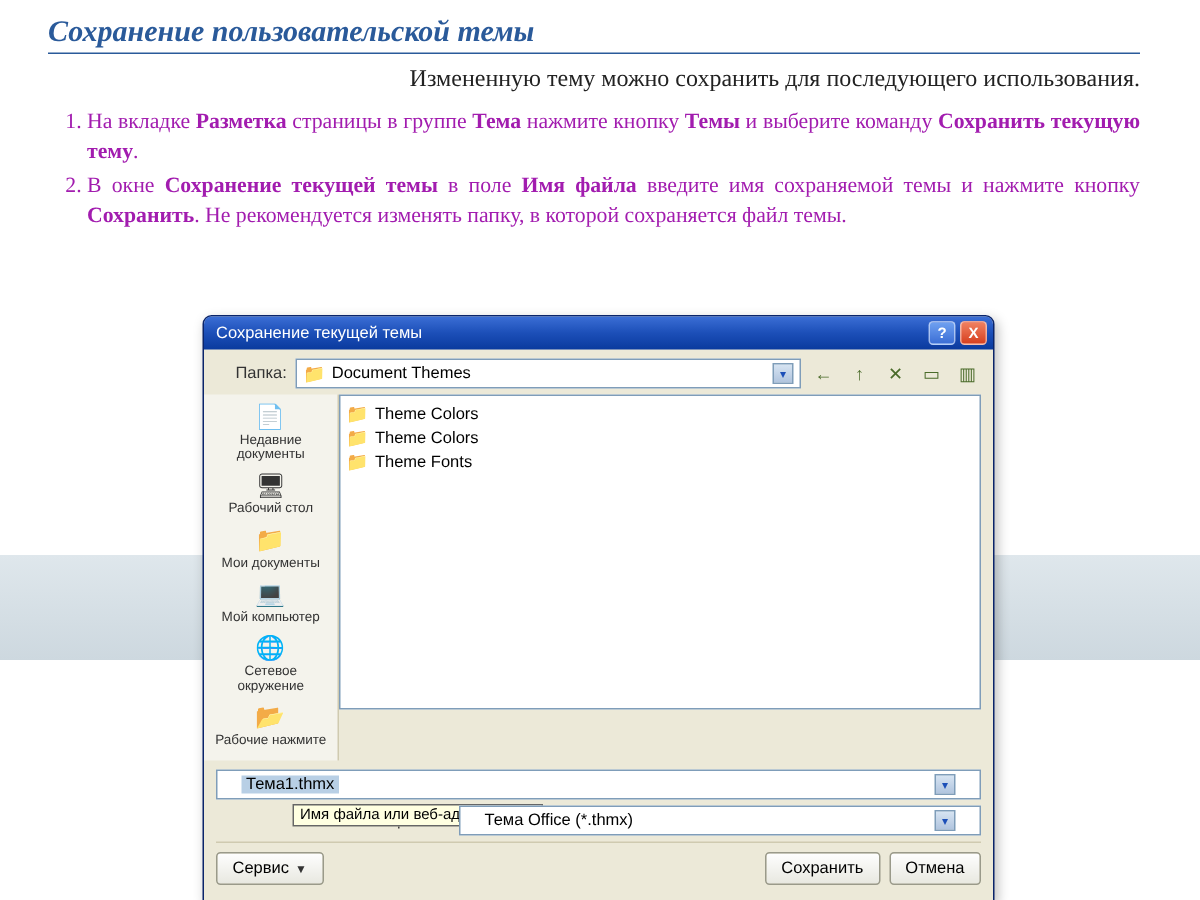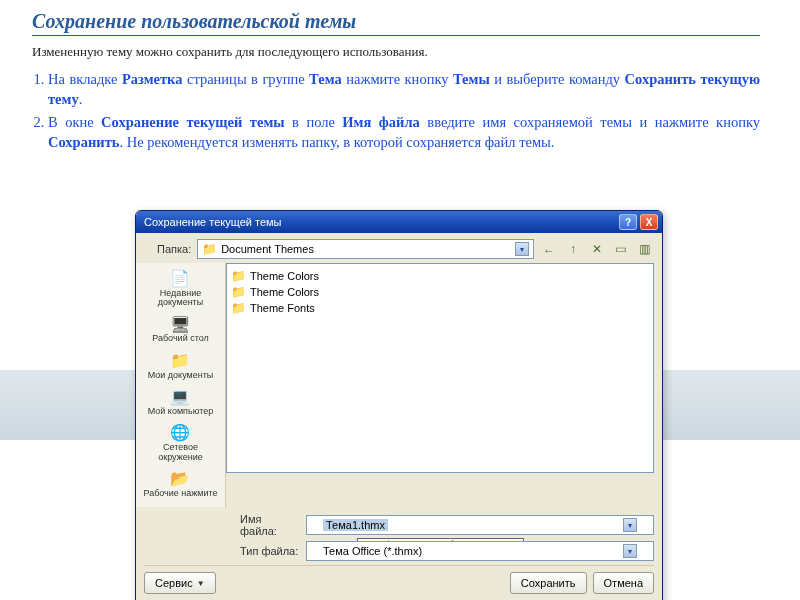--- a/index.html
+++ b/index.html
@@ -31,29 +31,30 @@
     font-weight: bold;
     color: #2a5a9a;
     margin: 0 0 2px 0;
   }
   .rule {
     height: 1px;
     background: #2a5a9a;
     margin-bottom: 8px;
   }
   .intro {
-    font-size: 13px;
+    font-size: 16px;
     color: #222;
     margin: 0 0 10px 0;
+    text-align: right;
   }
   ol {
-    margin: 0 0 10px 16px;
+    margin: 0 0 10px 26px;
     padding: 0;
     font-size: 14.5px;
-    color: #1d4ed8;
+    color: #a21caf;
   }
   ol li { margin-bottom: 4px; text-align: justify; line-height: 1.35; }
   .b { font-weight: bold; }
 
   
   .win {
     position: absolute;
     left: 135px;
     top: 210px;
     width: 528px;
@@ -289,21 +290,20 @@
       </div>
       <div class="fitem">
         <span class="folder-glyph">📁</span>
         <span>Theme Fonts</span>
       </div>
     </div>
   </div>
 
   <div class="bottom">
     <div class="field-row">
-      <span class="flbl">Имя файла:</span>
       <div class="combo">
         <span class="sel">Тема1.thmx</span>
         <span class="dd">▾</span>
         <div class="tooltip">Имя файла или веб-адрес (http://)</div>
       </div>
     </div>
     <div class="field-row">
       <span class="flbl">Тип файла:</span>
       <div class="combo">
         <span>Тема Office (*.thmx)</span>

